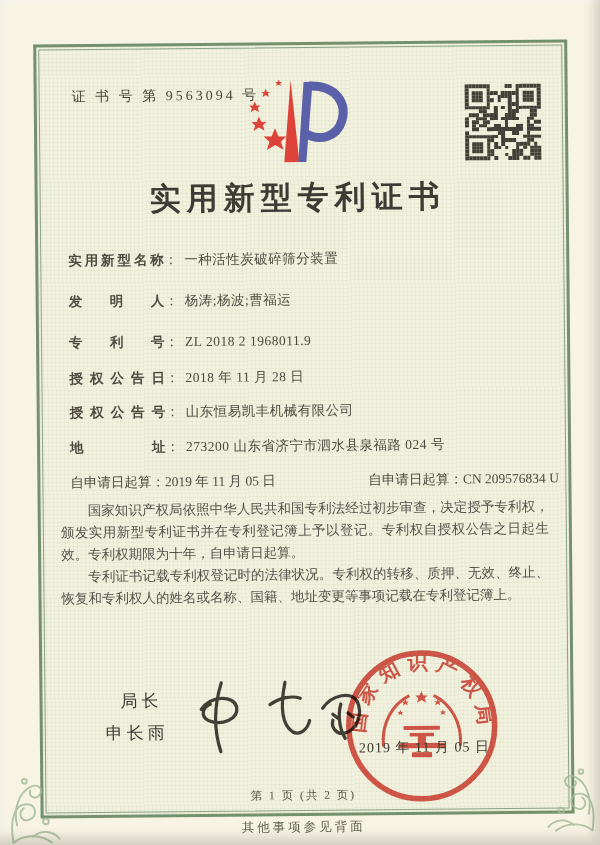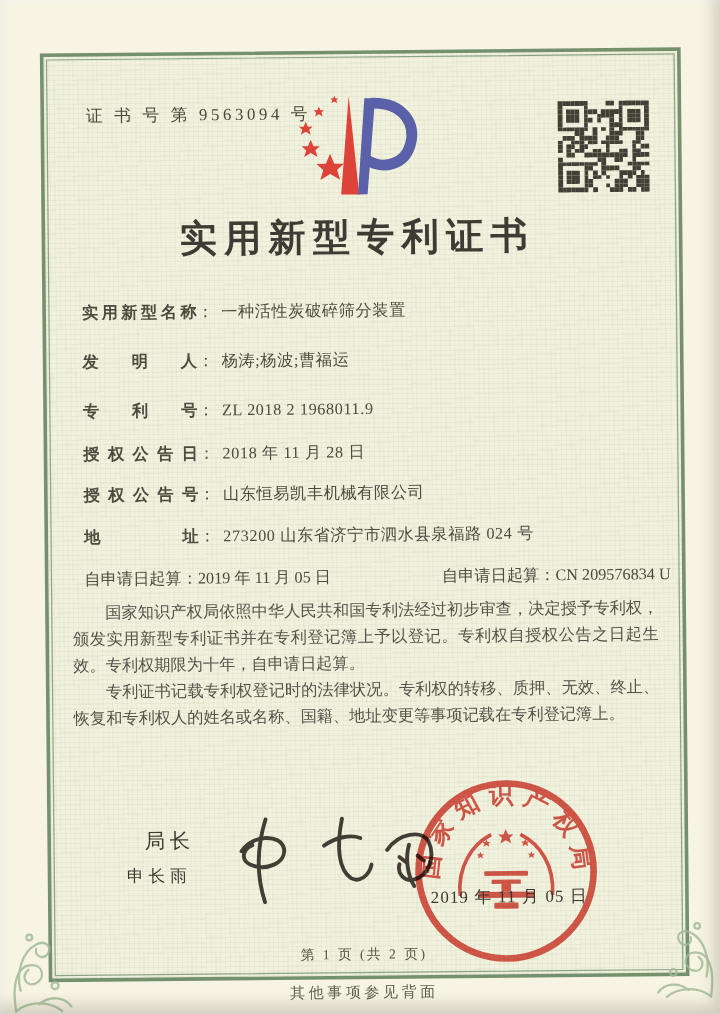--- a/index.html
+++ b/index.html
@@ -32,21 +32,21 @@
   .frow{position:absolute;left:0;right:0;white-space:nowrap;letter-spacing:.5px;}
   .r0{top:0} .r1{top:41px} .r2{top:82px} .r3{top:118px} .r4{top:152px} .r5{top:187px}
   .flabel{display:inline-block;width:96px;text-align:justify;text-align-last:justify;vertical-align:bottom;font-weight:bold;}
   .fsep{margin-right:6px;}
   .grant{position:absolute;left:70px;top:472px;right:50px;font-size:13.5px;color:#4e4a40;white-space:nowrap;}
   .grant .gright{position:absolute;left:298px;}
   .bodytxt{position:absolute;left:60px;right:52px;top:498px;font-size:13.5px;line-height:22px;
     color:#56514a;text-align:justify;}
   .bodytxt p{margin:0;text-indent:2em;}
   .signer-title{position:absolute;left:103px;top:688px;font-size:17px;letter-spacing:4px;color:#3c3933;margin-left:15px;}
-  .signer-name{position:absolute;left:103px;top:720px;font-size:14px;letter-spacing:4px;color:#3c3933;}
+  .signer-name{position:absolute;left:103px;top:720px;font-size:17px;letter-spacing:4px;color:#3c3933;}
   .signature{position:absolute;left:182px;top:672px;width:178px;height:86px;}
   .seal{position:absolute;left:340px;top:648px;width:158px;height:158px;mix-blend-mode:multiply;}
   .seal-date{position:absolute;left:356px;top:740px;font-size:14px;letter-spacing:1px;color:#3a372f;z-index:3;}
   .pagenum{position:absolute;left:0;right:0;top:788px;text-align:center;font-size:11.5px;
     letter-spacing:2px;color:#55523f;}
   .note{position:absolute;left:0;right:0;top:819px;text-align:center;font-size:12.5px;
     letter-spacing:3px;color:#5d5f4c;}
   .flourish{position:absolute;pointer-events:none;}
   .fl-left{left:0px;top:746px;width:96px;height:96px;}
   .fl-right{left:506px;top:738px;width:92px;height:102px;transform:scaleX(-1);}

